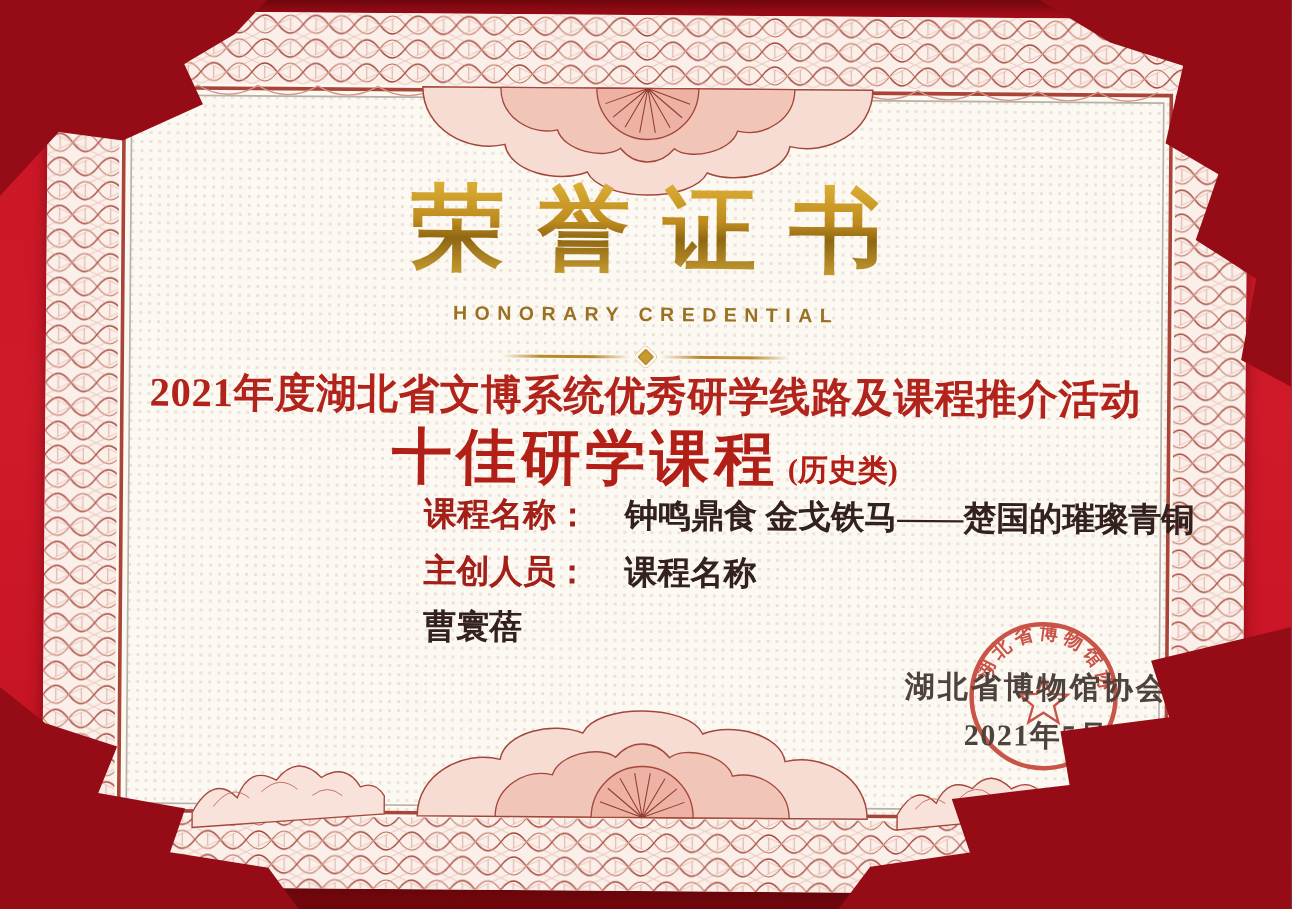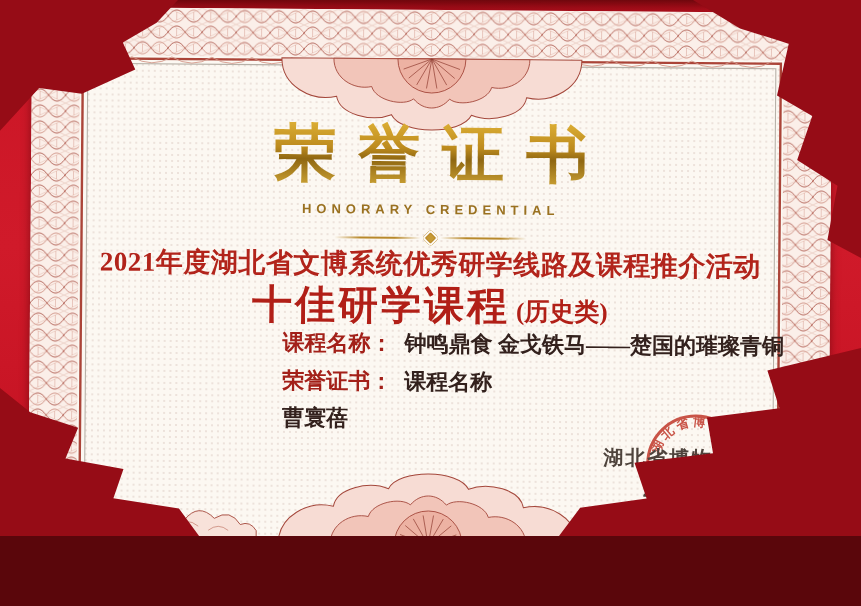--- a/index.html
+++ b/index.html
@@ -1,17 +1,17 @@
 <!DOCTYPE html>
 <html><head>
 <meta charset="utf-8">
 <style>
   html,body{margin:0;padding:0;background:#5a060b;}
   .scene{
-    position:relative;width:861px;height:536px;overflow:hidden;
+    position:relative;width:861px;height:606px;overflow:hidden;
     background:linear-gradient(180deg,#6f070d 0%,#b30f1d 2%,#cb1626 7%,#d01a2a 46%,#c41222 90%,#6f070d 100%);
     font-family:"Liberation Sans","DejaVu Sans",sans-serif;
   }
   
   .paper{
     position:absolute;left:30px;top:10px;width:800px;height:584px;
     background:#fcf8f2;
     background-image:radial-gradient(rgba(190,160,150,.25) 1px,transparent 1.2px);
     background-size:6px 6px;
     transform:rotate(.45deg);transform-origin:50% 50%;
@@ -47,25 +47,25 @@
   .event-line{
     position:absolute;left:0;top:236px;width:100%;text-align:center;
     font-family:"Liberation Serif","DejaVu Serif",serif;
     font-size:27px;font-weight:700;color:#b2241b;letter-spacing:.5px;
   }
   .award-row{
     position:absolute;left:0;top:268px;width:100%;text-align:center;
     font-family:"Liberation Serif","DejaVu Serif",serif;color:#b11f17;
   }
   .award-title{font-size:40px;font-weight:700;letter-spacing:3px;}
-  .award-cat{font-size:25px;font-weight:700;margin-left:6px;}
+  .award-cat{font-size:20px;font-weight:700;margin-left:6px;}
   .fields{position:absolute;left:253px;top:320px;}
   .field-row{display:flex;align-items:baseline;margin-bottom:10px;
     font-family:"Liberation Serif","DejaVu Serif",serif;font-size:22px;font-weight:700;line-height:1.25;}
-  .field-label{color:#a32019;margin-right:12px;white-space:nowrap;}
+  .field-label{color:#a32019;margin-right:24px;white-space:nowrap;}
   .field-value{color:#33211d;white-space:nowrap;}
   .issuer-block{position:absolute;left:560px;top:433px;width:205px;text-align:center;z-index:3;
     font-family:"Liberation Serif","DejaVu Serif",serif;color:#4e433c;font-weight:700;}
   .issuer-name{font-size:20px;letter-spacing:2px;}
   .issue-date{font-size:20px;margin-top:5px;letter-spacing:1px;}
   .seal{position:absolute;left:605px;top:390px;width:124px;height:124px;z-index:2;opacity:.92;}
 </style>
 </head>
 <body>
 
@@ -133,21 +133,21 @@
       <div class="award-row">
         <span class="award-title">十佳研学课程</span><span class="award-cat">(历史类)</span>
       </div>
 
       <div class="fields">
         <div class="field-row">
           <span class="field-label">课程名称：</span>
           <span class="field-value">钟鸣鼎食 金戈铁马——楚国的璀璨青铜</span>
         </div>
         <div class="field-row">
-          <span class="field-label">荣誉证书：</span>
+          <span class="field-label">主创人员：</span>
           <span class="field-value">课程名称</span>
         </div>
         <div class="field-row">
           <span class="field-value">曹寰蓓</span>
         </div>
       </div>
 
       <svg class="seal" viewBox="0 0 124 124" aria-hidden="true">
         <defs>
           <path id="sealArc" d="M 24 62 A 38 38 0 1 1 100 62" fill="none"></path>

